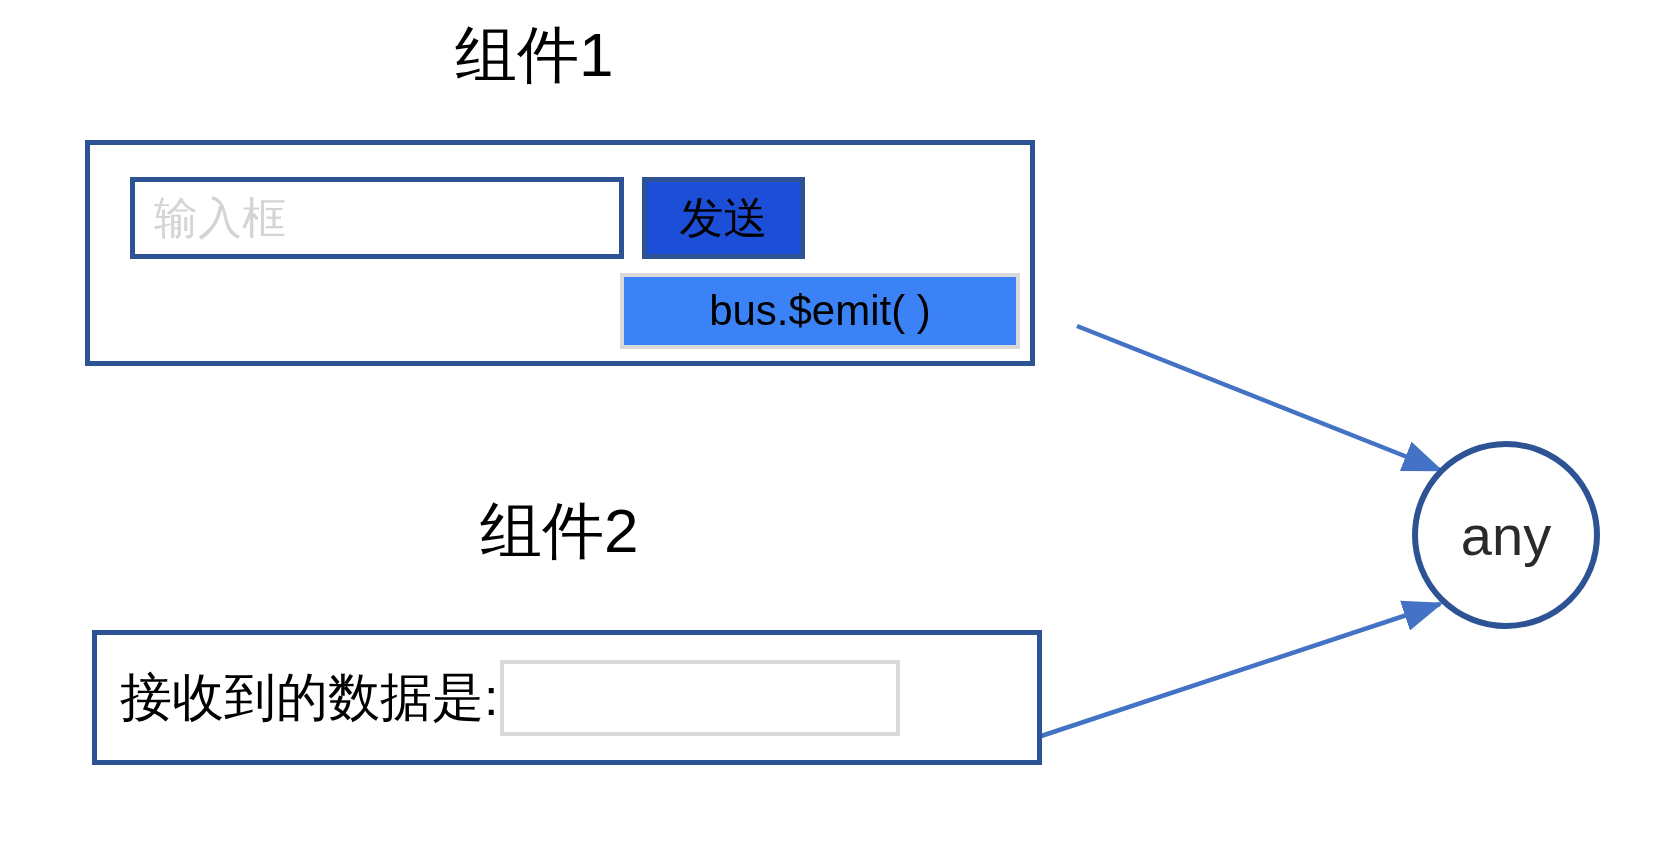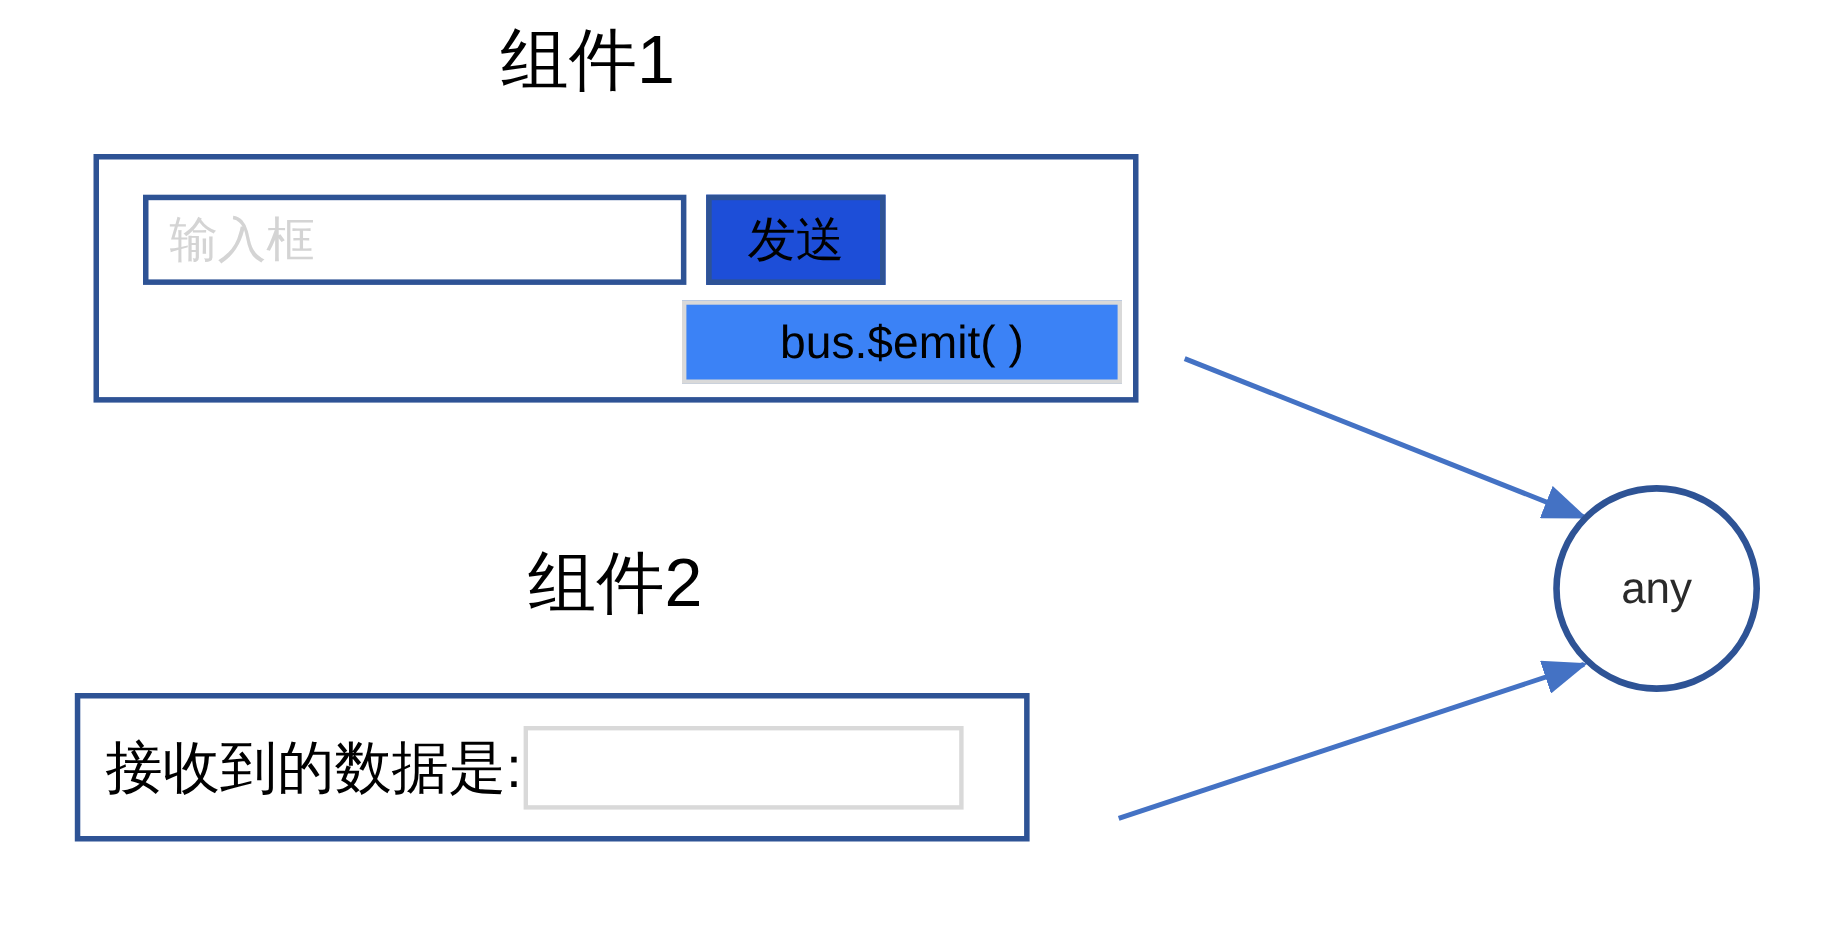--- a/index.html
+++ b/index.html
@@ -90,21 +90,21 @@
     display: flex;
     align-items: center;
     justify-content: center;
     font-size: 42px;
     color: #000000;
     white-space: nowrap;
   }
 
   
   #comp2-title  { left: 480px; top: 500px; }
-  #comp2-panel  { left: 68px;  top: 630px; width: 868px; height: 135px; }
+  #comp2-panel  { left: 92px;  top: 630px; width: 950px; height: 135px; }
 
   #receive-row {
     position: absolute;
     left: 23px;
     top: 18px;
     right: 0;
     height: 90px;
     display: flex;
     align-items: center;
   }
@@ -134,21 +134,21 @@
     width: 188px;
     height: 188px;
     border: 6px solid #2E5395;
     border-radius: 50%;
     background: #ffffff;
     display: flex;
     align-items: center;
     justify-content: center;
   }
   #bus-circle-label {
-    font-size: 40px;
+    font-size: 56px;
     color: #2a2a2a;
   }
 
   
   #arrows {
     position: absolute;
     left: 0;
     top: 0;
     width: 1673px;
     height: 857px;

